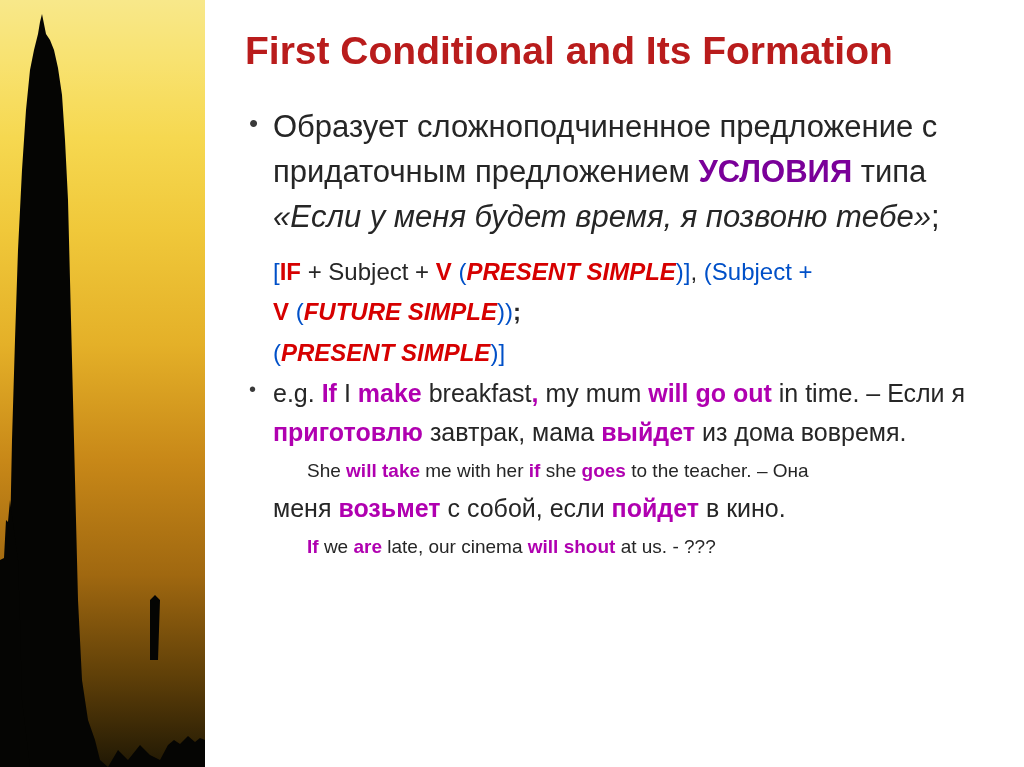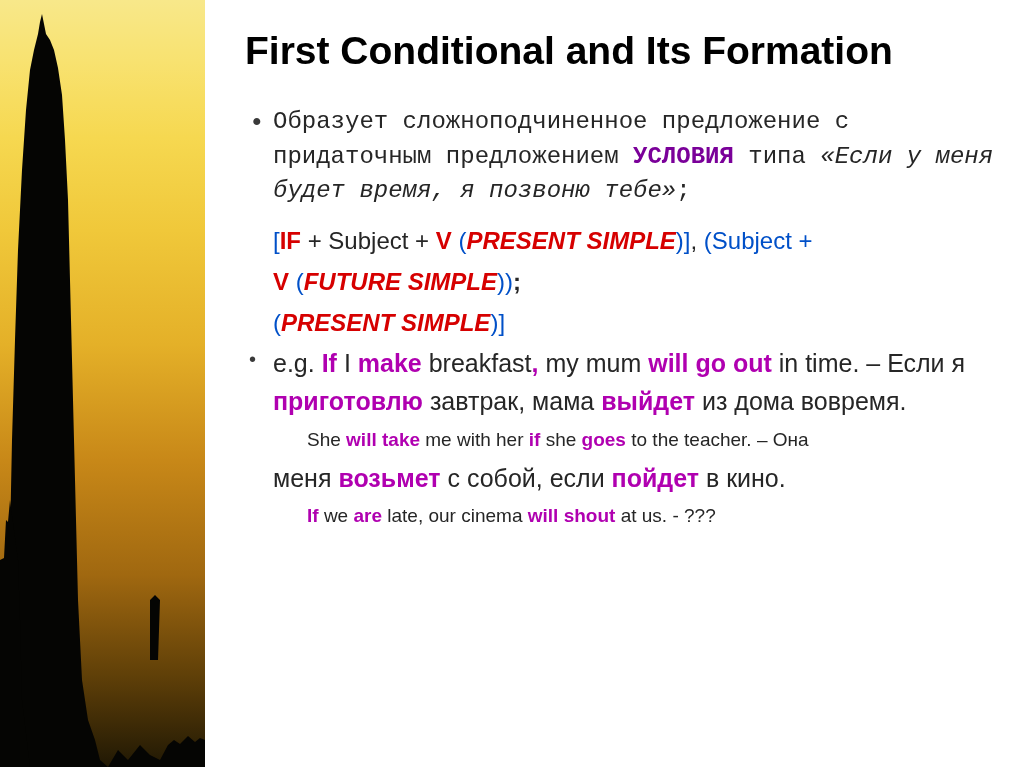--- a/index.html
+++ b/index.html
@@ -37,34 +37,33 @@
 .content {
   flex: 1;
   padding: 28px 28px 20px 40px;
   color: #262626;
   overflow: hidden;
 }
 .title {
   font-size: 39px;
   line-height: 1.2;
   font-weight: 700;
-  color: #000000;
+  color: #b91c1c;
   margin-bottom: 30px;
 }
 ul.main {
   list-style: none;
   padding-left: 0;
 }
 ul.main > li {
   position: relative;
   padding-left: 28px;
   margin-bottom: 12px;
-  font-size: 24px;
+  font-size: 31px;
   line-height: 1.45;
-  font-family: Liberation Mono, monospace;
 }
 ul.main > li::before {
   content: "•";
   position: absolute;
   left: 4px;
   top: 0;
   font-size: 26px;
   color: #3a3a3a;
 }
 .cond-word { color: #7a0099; font-weight: 600; }

